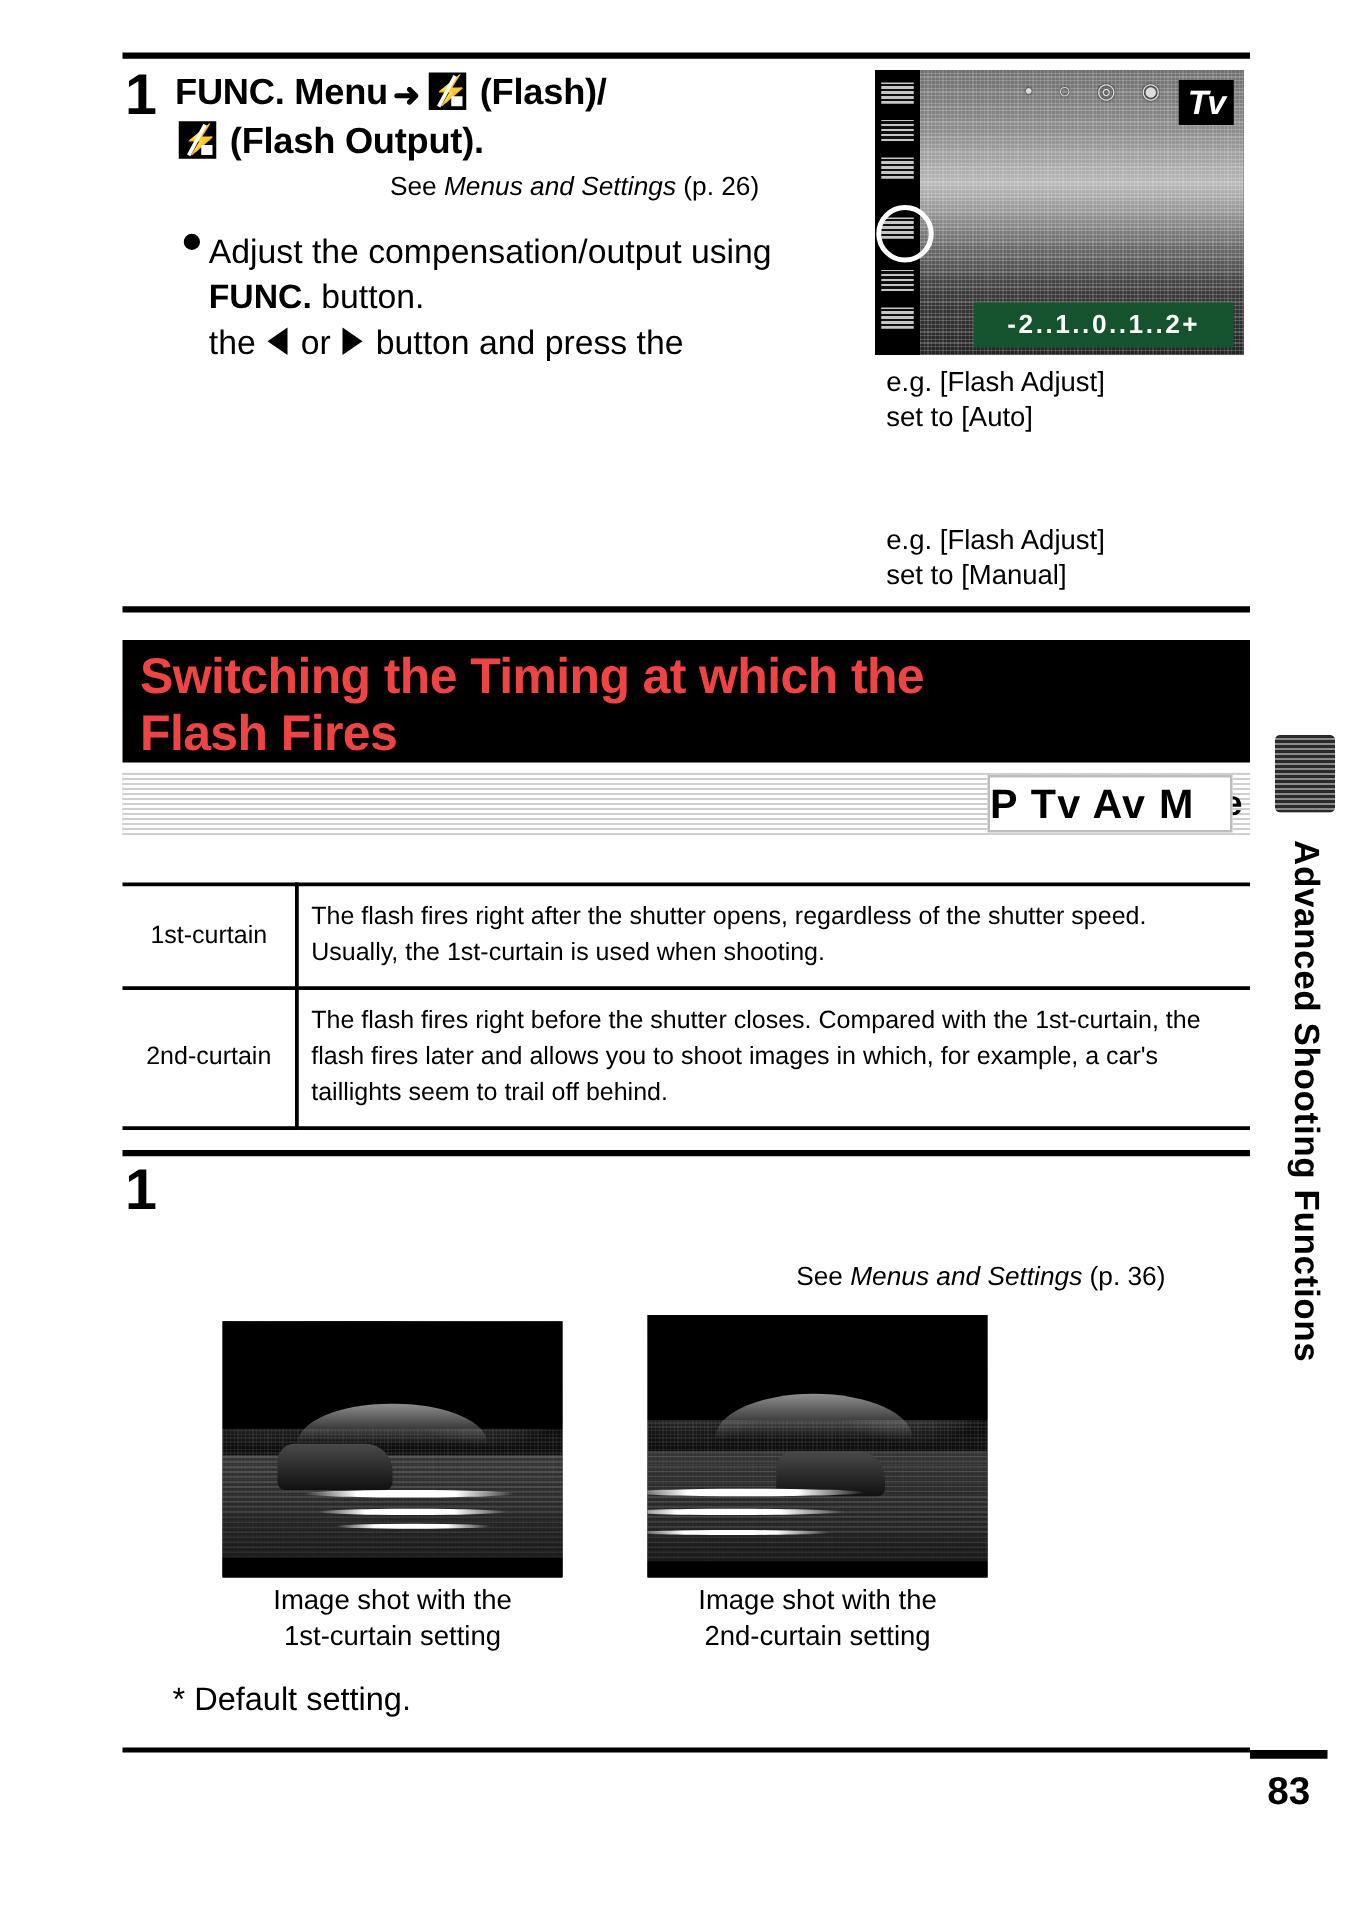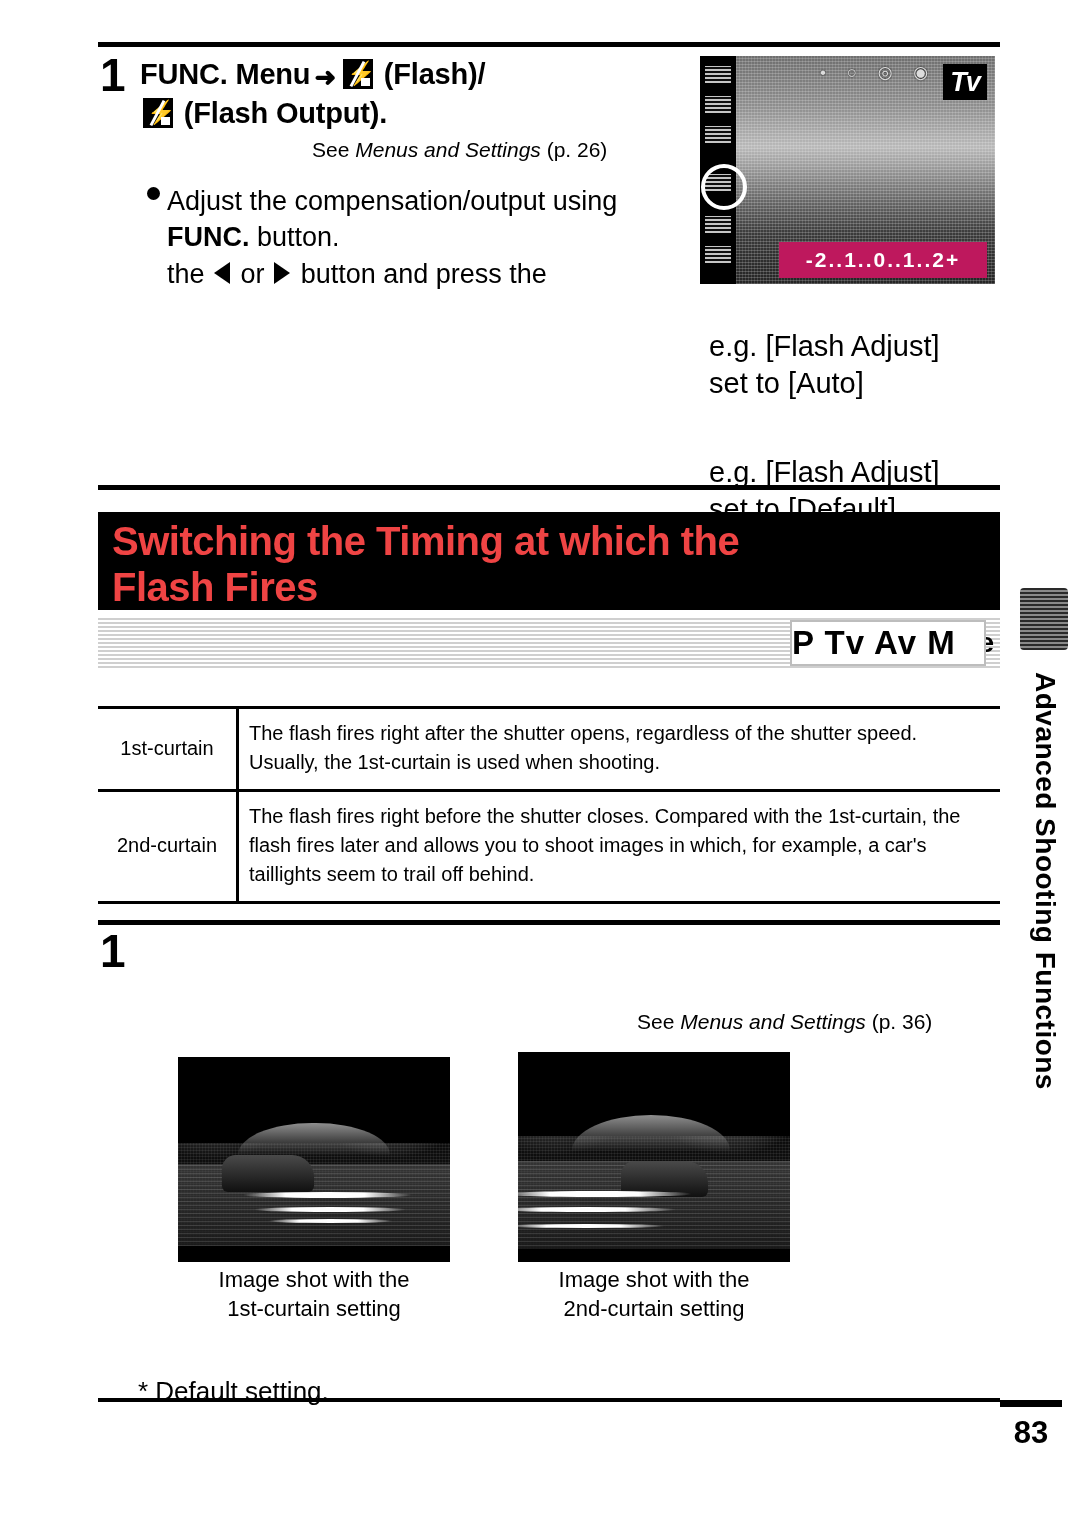--- a/index.html
+++ b/index.html
@@ -196,21 +196,21 @@
     left: 120px; top: 6px;
     color: #ddd;
     font-size: 17px;
     letter-spacing: 8px;
     text-shadow: 0 0 2px #000;
   }
   .lcd-scale {
     position: absolute;
     left: 46px; right: 8px; bottom: 6px;
     height: 36px;
-    background: #be185d;
+    background: #14532d;
     color: #fff;
     font-size: 21px;
     font-weight: bold;
     line-height: 36px;
     text-align: center;
     letter-spacing: 2px;
     margin-left: 33px;
   }
   .lcd-manual-bar {
     position: absolute;
@@ -239,23 +239,22 @@
     left: 100px; top: 1px;
     color: #f0f0f0;
     font-size: 15px;
     font-weight: bold;
     text-shadow: 0 0 3px #000;
     opacity: .8;
   }
 
   .cap {
     position: absolute;
-    font-size: 29px;
+    font-size: 22px;
     line-height: 1.28;
-    margin-top: 36px;
   }
   #cap-auto   { left: 709px; top: 292px; }
   #cap-manual { left: 709px; top: 418px; }
   .cap .ln { display: block; white-space: nowrap; }
 
   
   .banner {
     position: absolute;
     left: 98px; top: 512px;
     width: 902px; height: 98px;
@@ -422,21 +421,21 @@
     font-size: 22px;
     line-height: 1.3;
     text-align: center;
   }
   #photo-cap-1 { left: 178px; top: 1266px; width: 272px; }
   #photo-cap-2 { left: 518px; top: 1266px; width: 272px; }
   .photo-cap .ln { display: block; }
 
   .footnote {
     position: absolute;
-    left: 138px; top: 1376px;
+    left: 138px; top: 1344px;
     font-size: 26px;
   }
 
   
   .side-tab {
     position: absolute;
     left: 1020px; top: 588px;
     width: 48px; height: 62px;
     background:
       repeating-linear-gradient(0deg,#2a2a2a 0 2px,#8a8a8a 2px 4px),
@@ -524,21 +523,21 @@
   </div>
 
   <div class="cap" id="cap-auto">
     <span class="ln">e.g. [Flash Adjust]</span>
     <span class="ln">set to [Auto]</span>
   </div>
 
 
   <div class="cap" id="cap-manual">
     <span class="ln">e.g. [Flash Adjust]</span>
-    <span class="ln">set to [Default]</span>
+    <span class="ln">set to [Manual]</span>
   </div>
 
   <div class="rule rule-mid"></div>
 
   <div class="banner"></div>
   <div class="banner-title">
     <span class="ln">Switching the Timing at which the</span>
     <span class="ln">Flash Fires</span>
   </div>
 

